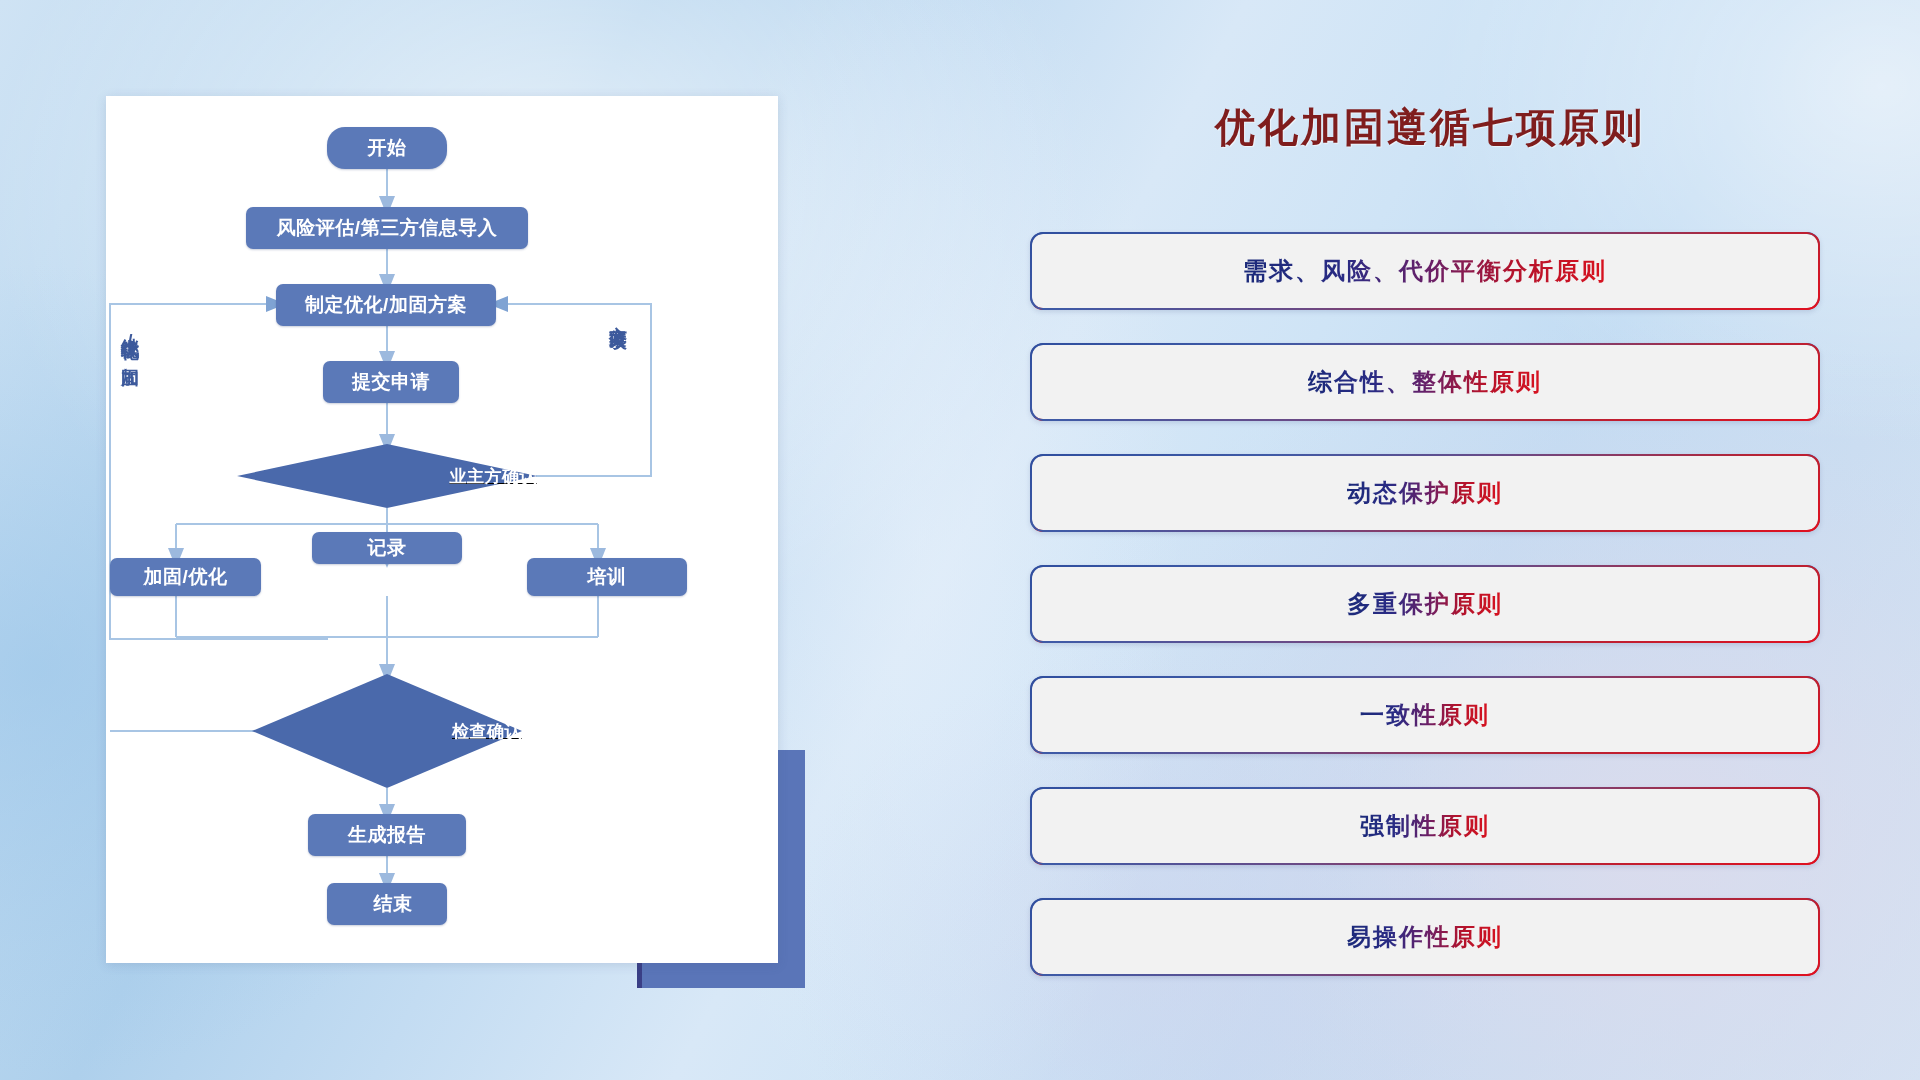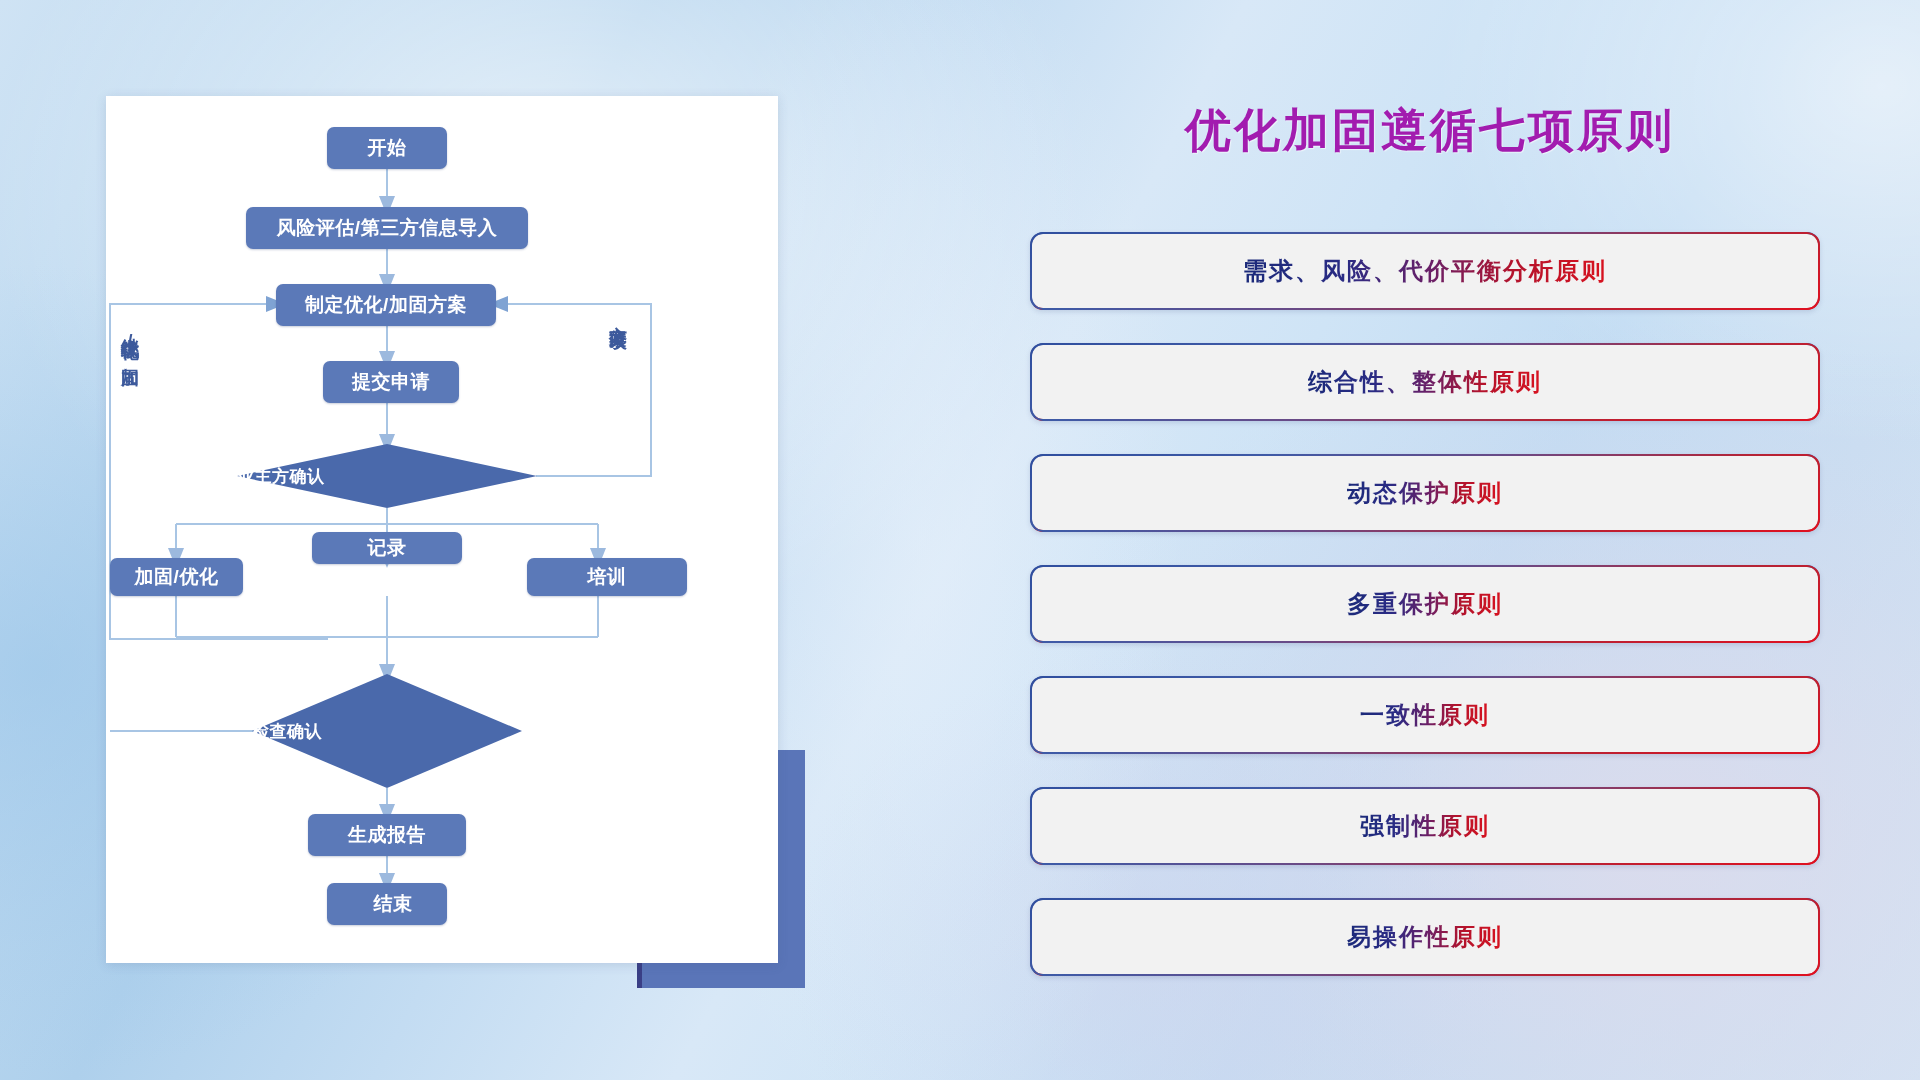--- a/index.html
+++ b/index.html
@@ -89,21 +89,22 @@
     display: flex;
     align-items: center;
     justify-content: center;
     white-space: nowrap;
     box-shadow: 0 1px 2px rgba(40,60,110,0.25);
   }
   .diamond-wrap {
     position: absolute;
     display: flex;
     align-items: center;
-    justify-content: flex-start;
+    justify-content: flex-end;
+    text-decoration: underline;
   }
   .diamond-shape {
     position: absolute;
     inset: 0;
     background: #4a69ab;
     clip-path: polygon(50% 0%, 100% 50%, 50% 100%, 0% 50%);
   }
   .diamond-label {
     position: relative;
     color: #ffffff;
@@ -124,23 +125,23 @@
     line-height: 1.05;
   }
 
   
   .title {
     position: absolute;
     left: 1030px;
     top: 100px;
     width: 800px;
     text-align: center;
-    font-size: 46px;
-    font-weight: bold;
-    color: #a21caf;
+    font-size: 40px;
+    font-weight: bold;
+    color: #7f1d1d;
     letter-spacing: 3px;
     text-shadow: 1px 1px 1px rgba(255,255,255,0.6);
   }
 
   .card-stack {
     position: absolute;
     left: 1030px;
     top: 232px;
     width: 790px;
   }
@@ -245,42 +246,42 @@
           <line x1="281" y1="541" x2="281" y2="578" marker-end="url(#ah)"></line>
 
           <path d="M 196 635 L 4 635"></path>
 
           <line x1="281" y1="692" x2="281" y2="718" marker-end="url(#ah)"></line>
 
           <line x1="281" y1="760" x2="281" y2="787" marker-end="url(#ah)"></line>
         </g>
       </svg>
 
-      <div class="node" style="left:221px; top:31px; width:120px; height:42px;">
+      <div class="node" style="left:221px; top:31px; width:120px; height:42px;border-radius:18px;">
         <span>开始</span>
       </div>
 
       <div class="node" style="left:140px; top:111px; width:282px; height:42px;justify-content:center;">
         <span>风险评估/第三方信息导入</span>
       </div>
 
       <div class="node" style="left:170px; top:188px; width:220px; height:42px;">
         <span>制定优化/加固方案</span>
       </div>
 
       <div class="node" style="left:201px; top:265px; width:136px; height:42px;margin-left:16px;">
         <span>提交申请</span>
       </div>
 
       <div class="diamond-wrap" style="left:131px; top:348px; width:300px; height:64px;">
         <div class="diamond-shape"></div>
         <span class="diamond-label">业主方确认</span>
       </div>
 
-      <div class="node" style="left:4px; top:462px; width:133px; height:38px;">
+      <div class="node" style="left:4px; top:462px; width:151px; height:38px;">
         <span>加固/优化</span>
       </div>
 
       <div class="node" style="left:206px; top:436px; width:150px; height:32px;">
         <span>记录</span>
       </div>
 
       <div class="node" style="left:421px; top:462px; width:160px; height:38px;">
         <span>培训</span>
       </div>

